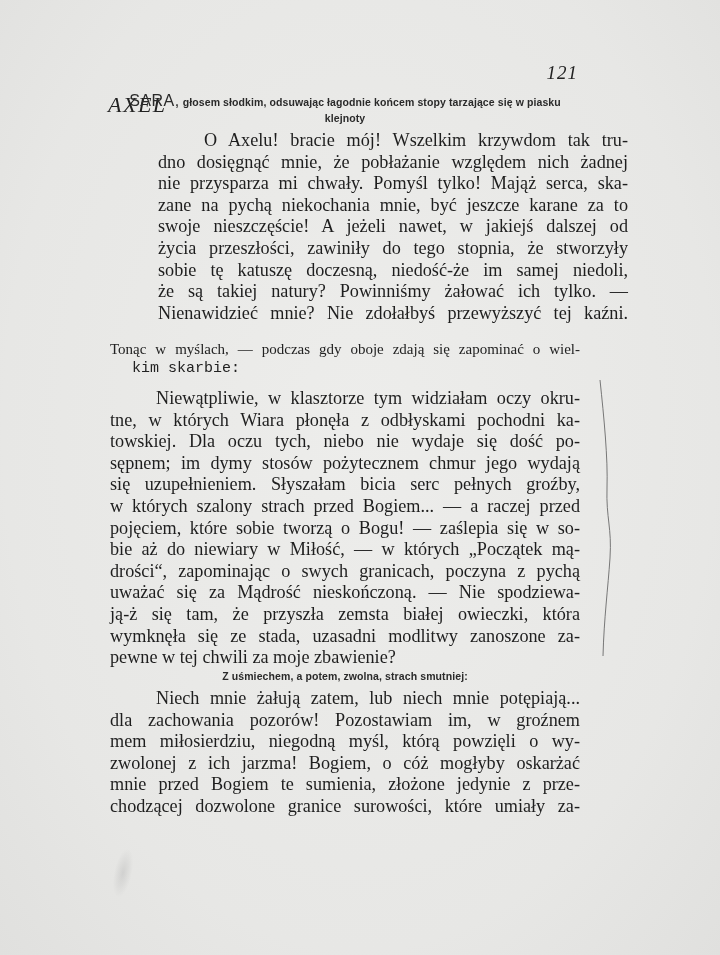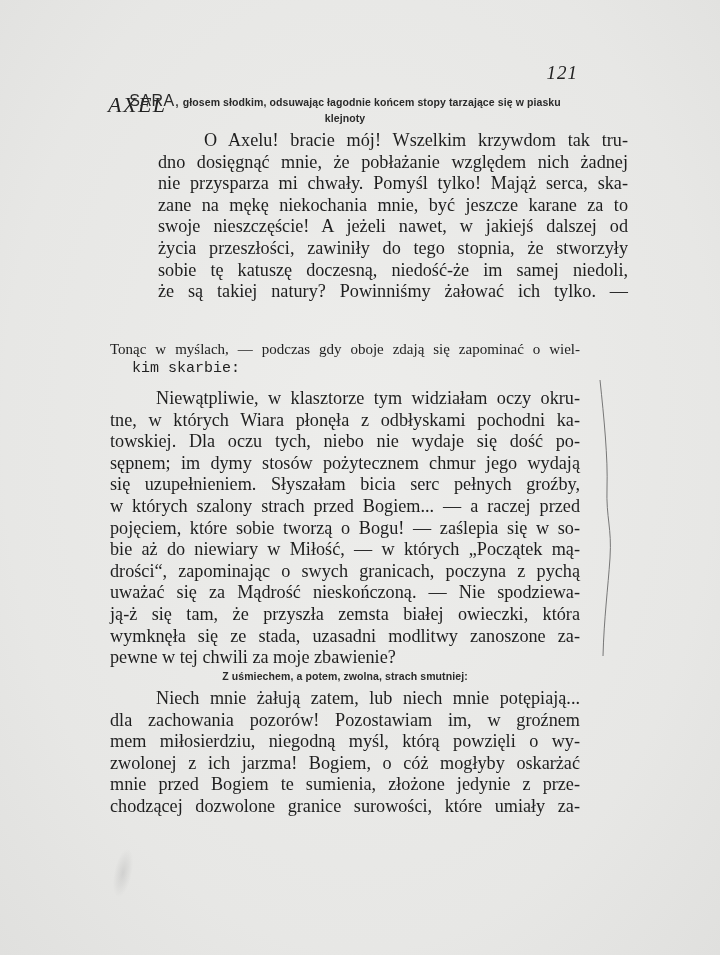--- a/index.html
+++ b/index.html
@@ -73,25 +73,26 @@
       <span class="speaker">SARA,</span>
       <span>głosem słodkim, odsuwając łagodnie końcem stopy tarzające się w piasku</span>
     </div>
     <div>klejnoty</div>
   </div>
 
   <div class="text-block para" style="top:130px;margin-left:48px;">
     <span class="line indent">O Axelu! bracie mój!  Wszelkim krzywdom tak tru-</span>
     <span class="line">dno dosięgnąć mnie, że pobłażanie względem nich żadnej</span>
     <span class="line">nie przysparza mi chwały. Pomyśl tylko! Mająż serca, ska-</span>
-    <span class="line">zane na mękę niekochania mnie, być jeszcze karane za to</span>
+    <span class="line">zane na pychą niekochania mnie, być jeszcze karane za to</span>
     <span class="line">swoje nieszczęście!  A jeżeli nawet, w jakiejś dalszej od</span>
     <span class="line">życia przeszłości, zawiniły do tego stopnia, że stworzyły</span>
     <span class="line">sobie tę katuszę doczesną, niedość-że im samej niedoli,</span>
     <span class="line">że są takiej natury?  Powinniśmy żałować ich tylko. —</span>
+    <span class="line">Nienawidzieć mnie?  Nie zdołałbyś przewyższyć tej kaźni.</span>
   </div>
 
   <div class="text-block stage-serif" style="top:340px;">
     <span class="line">Tonąc w myślach, — podczas gdy oboje zdają się zapominać o wiel-</span>
     <span class="line cont">kim skarbie:</span>
   </div>
 
   <div class="text-block para" style="top:388px;">
     <span class="line indent">Niewątpliwie, w klasztorze tym widziałam oczy okru-</span>
     <span class="line">tne, w których Wiara płonęła z odbłyskami pochodni ka-</span>

